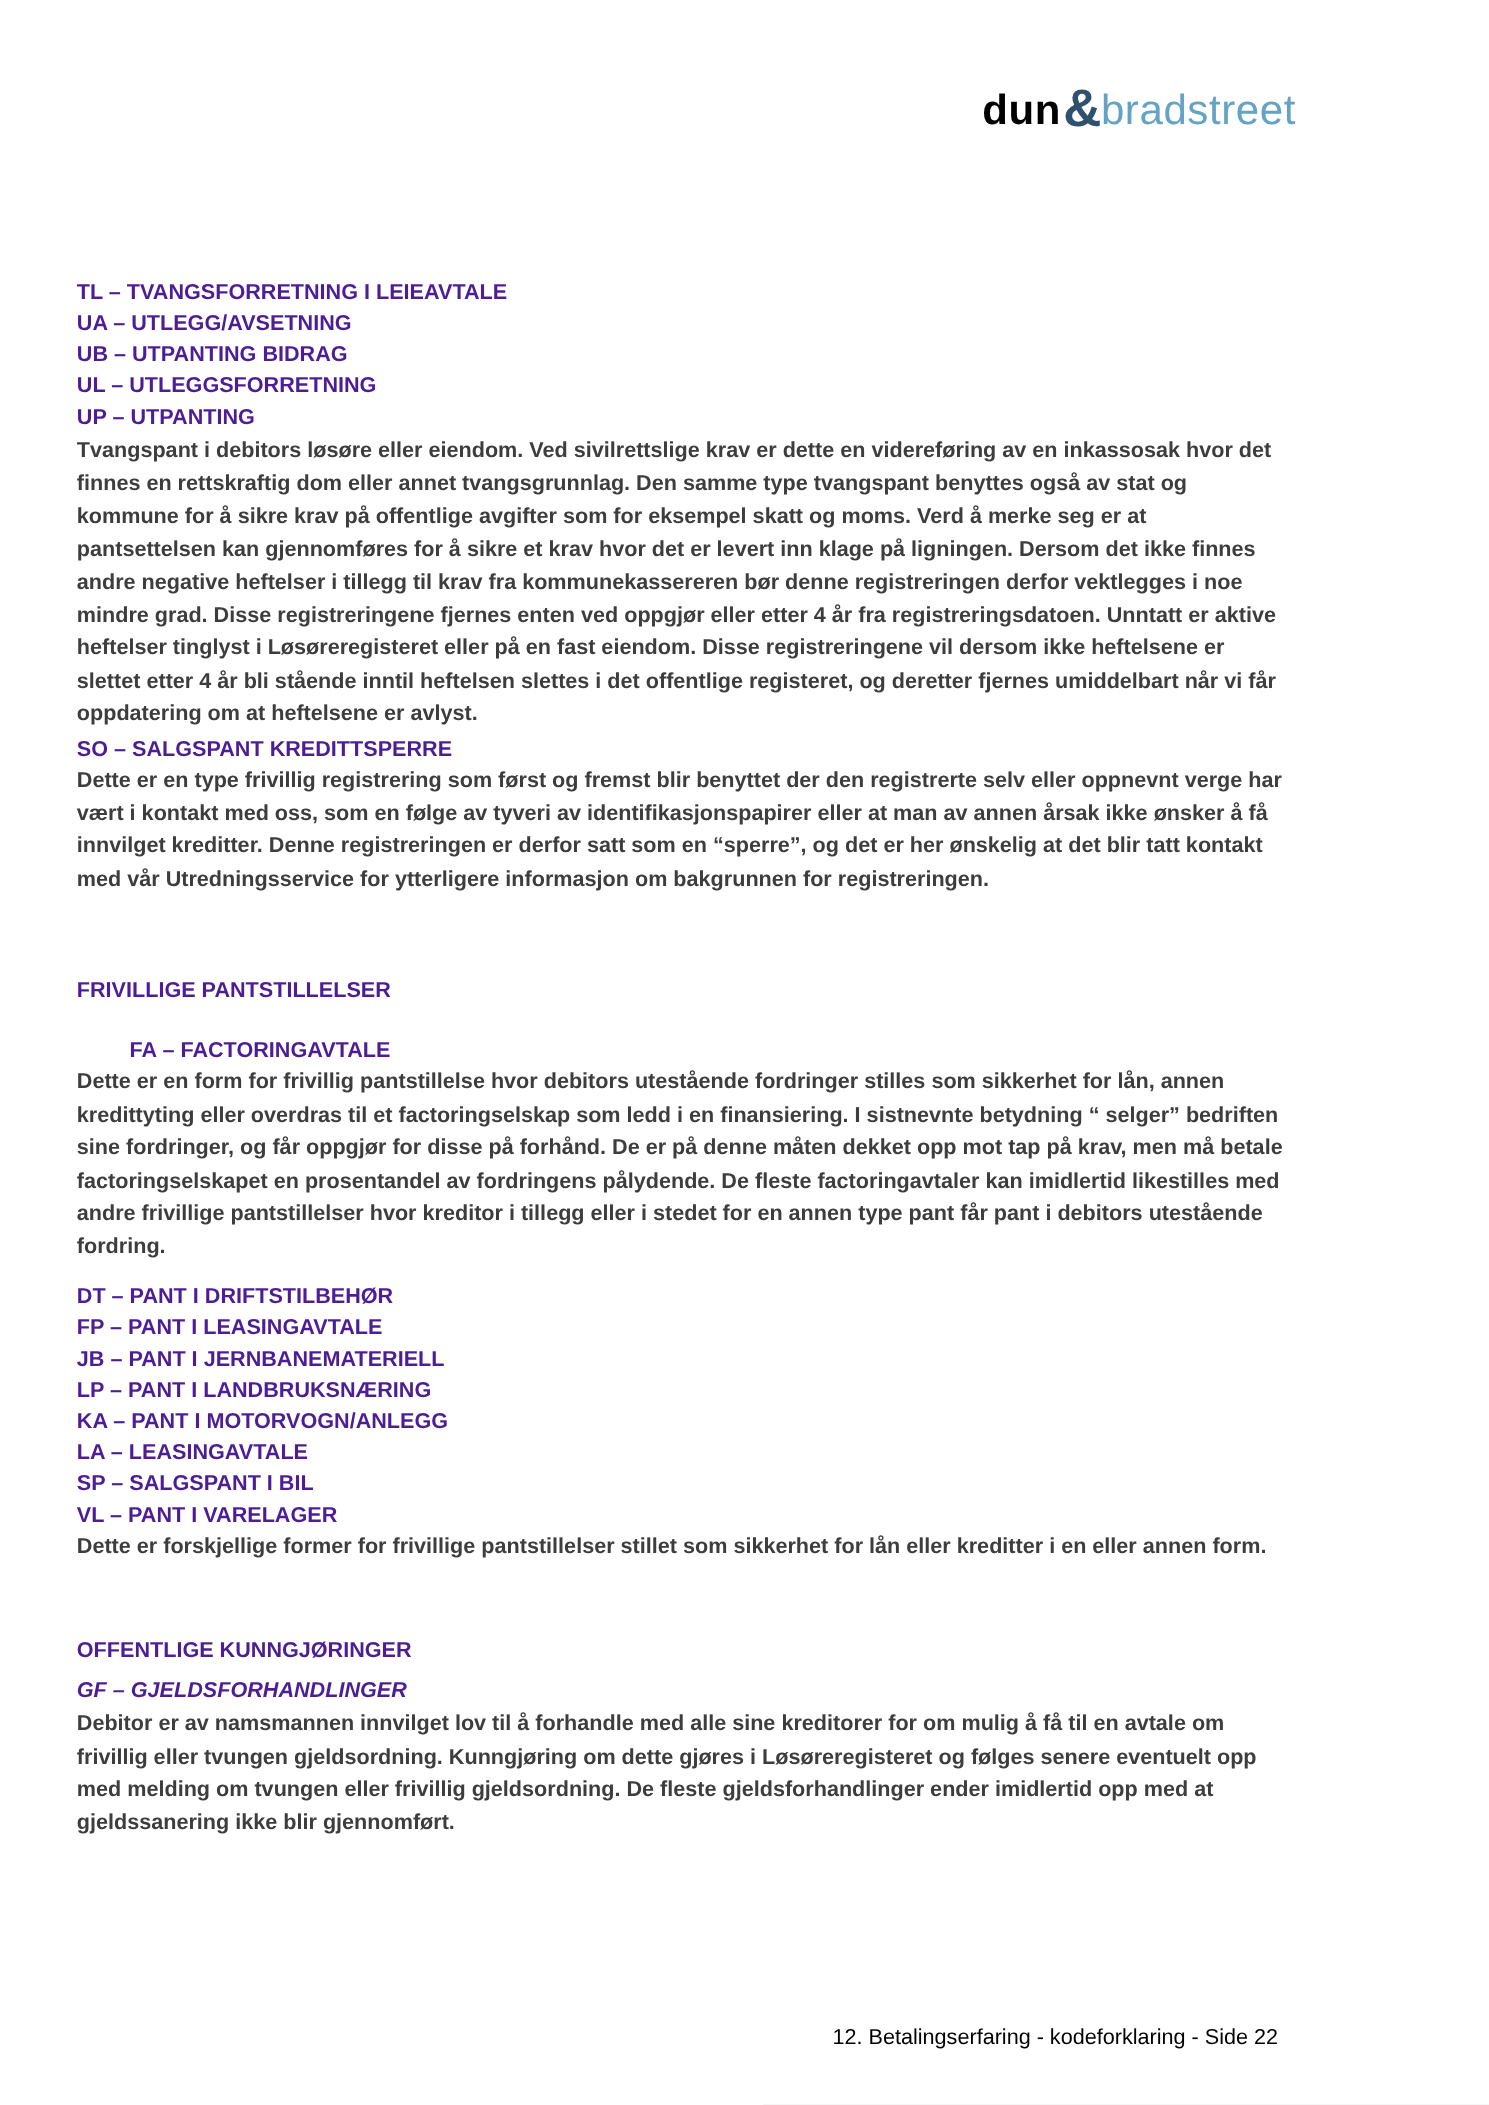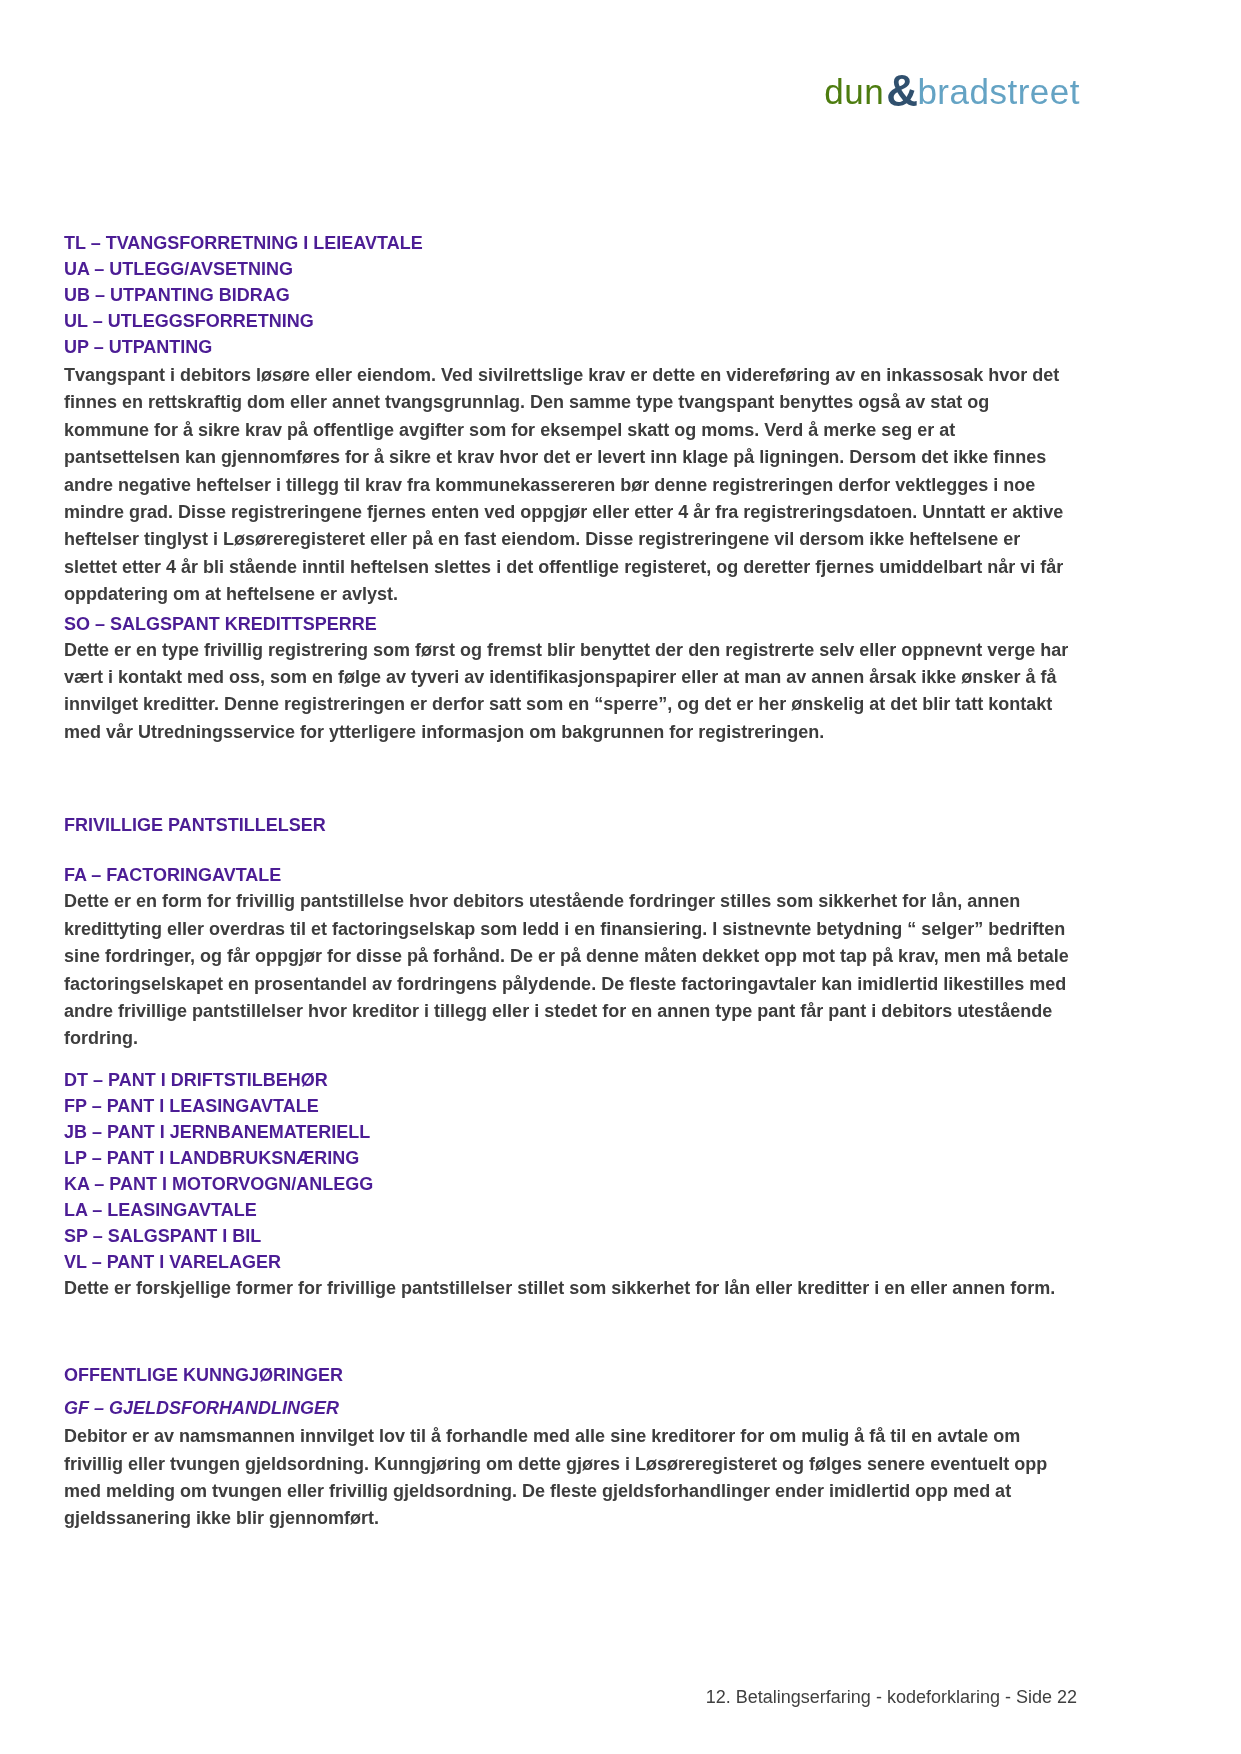--- a/index.html
+++ b/index.html
@@ -38,51 +38,51 @@
     font-size:18px; line-height:26px;
     font-weight:700; color:#4c1d95;
   }
   .para {
     font-size:18px; line-height:27.4px;
     font-weight:700; color:#3d3d3d;
   }
 
   .footer {
     position:absolute;
-    top:1686px; right:164px;
+    top:1686px; right:176px;
     font-size:18px; line-height:22px;
-    color:#404040;
+    color:#000000;
   }
 </style>
 </head>
 <body>
 
 <div class="page">
 
   <div class="logo">
-    <span class="word w1" style="color: #4d7c0f;">dun</span>
+    <span class="word w1" style="color: #000000; font-weight: bold;">dun</span>
     <span class="amp" style="color: rgb(48, 80, 110);">&amp;</span>
     <span class="word w2" style="color: rgb(100, 163, 196);">bradstreet</span>
   </div>
 
   <div class="content" id="content">
       <div class="codes" style="margin-top: 230px;">
         <div>TL – TVANGSFORRETNING I LEIEAVTALE</div>
         <div>UA – UTLEGG/AVSETNING</div>
         <div>UB – UTPANTING BIDRAG</div>
         <div>UL – UTLEGGSFORRETNING</div>
         <div>UP – UTPANTING</div>
       </div>
       <div class="para" style="margin-top: 2px;">Tvangspant i debitors løsøre eller eiendom. Ved sivilrettslige krav er dette en videreføring av en inkassosak hvor det finnes en rettskraftig dom eller annet tvangsgrunnlag. Den samme type tvangspant benyttes også av stat og kommune for å sikre krav på offentlige avgifter som for eksempel skatt og moms. Verd å merke seg er at pantsettelsen kan gjennomføres for å sikre et krav hvor det er levert inn klage på ligningen. Dersom det ikke finnes andre negative heftelser i tillegg til krav fra kommunekassereren bør denne registreringen derfor vektlegges i noe mindre grad. Disse registreringene fjernes enten ved oppgjør eller etter 4 år fra registreringsdatoen. Unntatt er aktive heftelser tinglyst i Løsøreregisteret eller på en fast eiendom. Disse registreringene vil dersom ikke heftelsene er slettet etter 4 år bli stående inntil heftelsen slettes i det offentlige registeret, og deretter fjernes umiddelbart når vi får oppdatering om at heftelsene er avlyst.</div>
       <div class="codes" style="margin-top: 2px;">
         <div>SO – SALGSPANT KREDITTSPERRE</div>
       </div>
       <div class="para" style="margin-top: 0px;">Dette er en type frivillig registrering som først og fremst blir benyttet der den registrerte selv eller oppnevnt verge har vært i kontakt med oss, som en følge av tyveri av identifikasjonspapirer eller at man av annen årsak ikke ønsker å få innvilget kreditter. Denne registreringen er derfor satt som en “sperre”, og det er her ønskelig at det blir tatt kontakt med vår Utredningsservice for ytterligere informasjon om bakgrunnen for registreringen.</div>
       <div class="section-title" style="margin-top: 66px;">FRIVILLIGE PANTSTILLELSER</div>
-      <div class="codes" style="margin-top: 24px;">
+      <div class="codes" style="margin-top: 24px; margin-left: 44px;">
         <div>FA – FACTORINGAVTALE</div>
       </div>
       <div class="para" style="margin-top: 0px;">Dette er en form for frivillig pantstillelse hvor debitors utestående fordringer stilles som sikkerhet for lån, annen kredittyting eller overdras til et factoringselskap som ledd i en finansiering. I sistnevnte betydning “ selger” bedriften sine fordringer, og får oppgjør for disse på forhånd. De er på denne måten dekket opp mot tap på krav, men må betale factoringselskapet en prosentandel av fordringens pålydende. De fleste factoringavtaler kan imidlertid likestilles med andre frivillige pantstillelser hvor kreditor i tillegg eller i stedet for en annen type pant får pant i debitors utestående fordring.</div>
       <div class="codes" style="margin-top: 14px;">
         <div>DT – PANT I DRIFTSTILBEHØR</div>
         <div>FP – PANT I LEASINGAVTALE</div>
         <div>JB – PANT I JERNBANEMATERIELL</div>
         <div>LP – PANT I LANDBRUKSNÆRING</div>
         <div>KA – PANT I MOTORVOGN/ANLEGG</div>
         <div>LA – LEASINGAVTALE</div>

